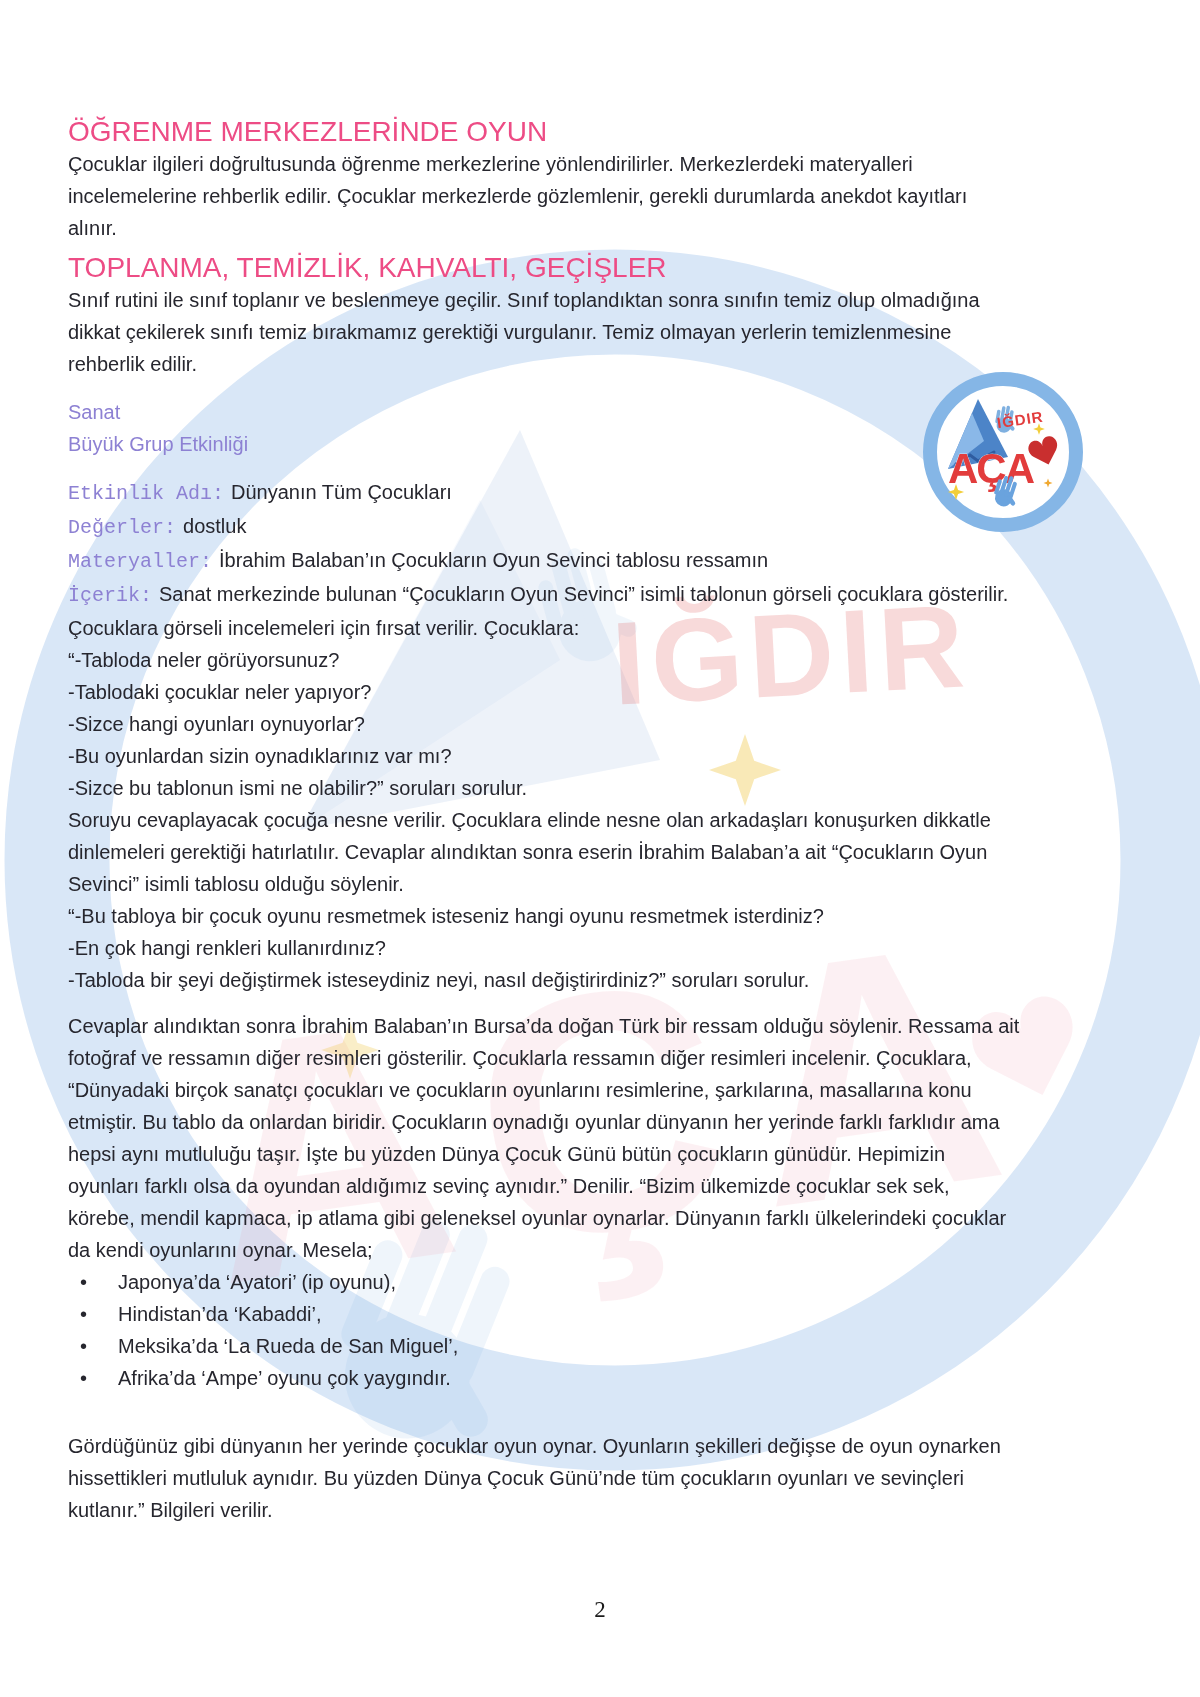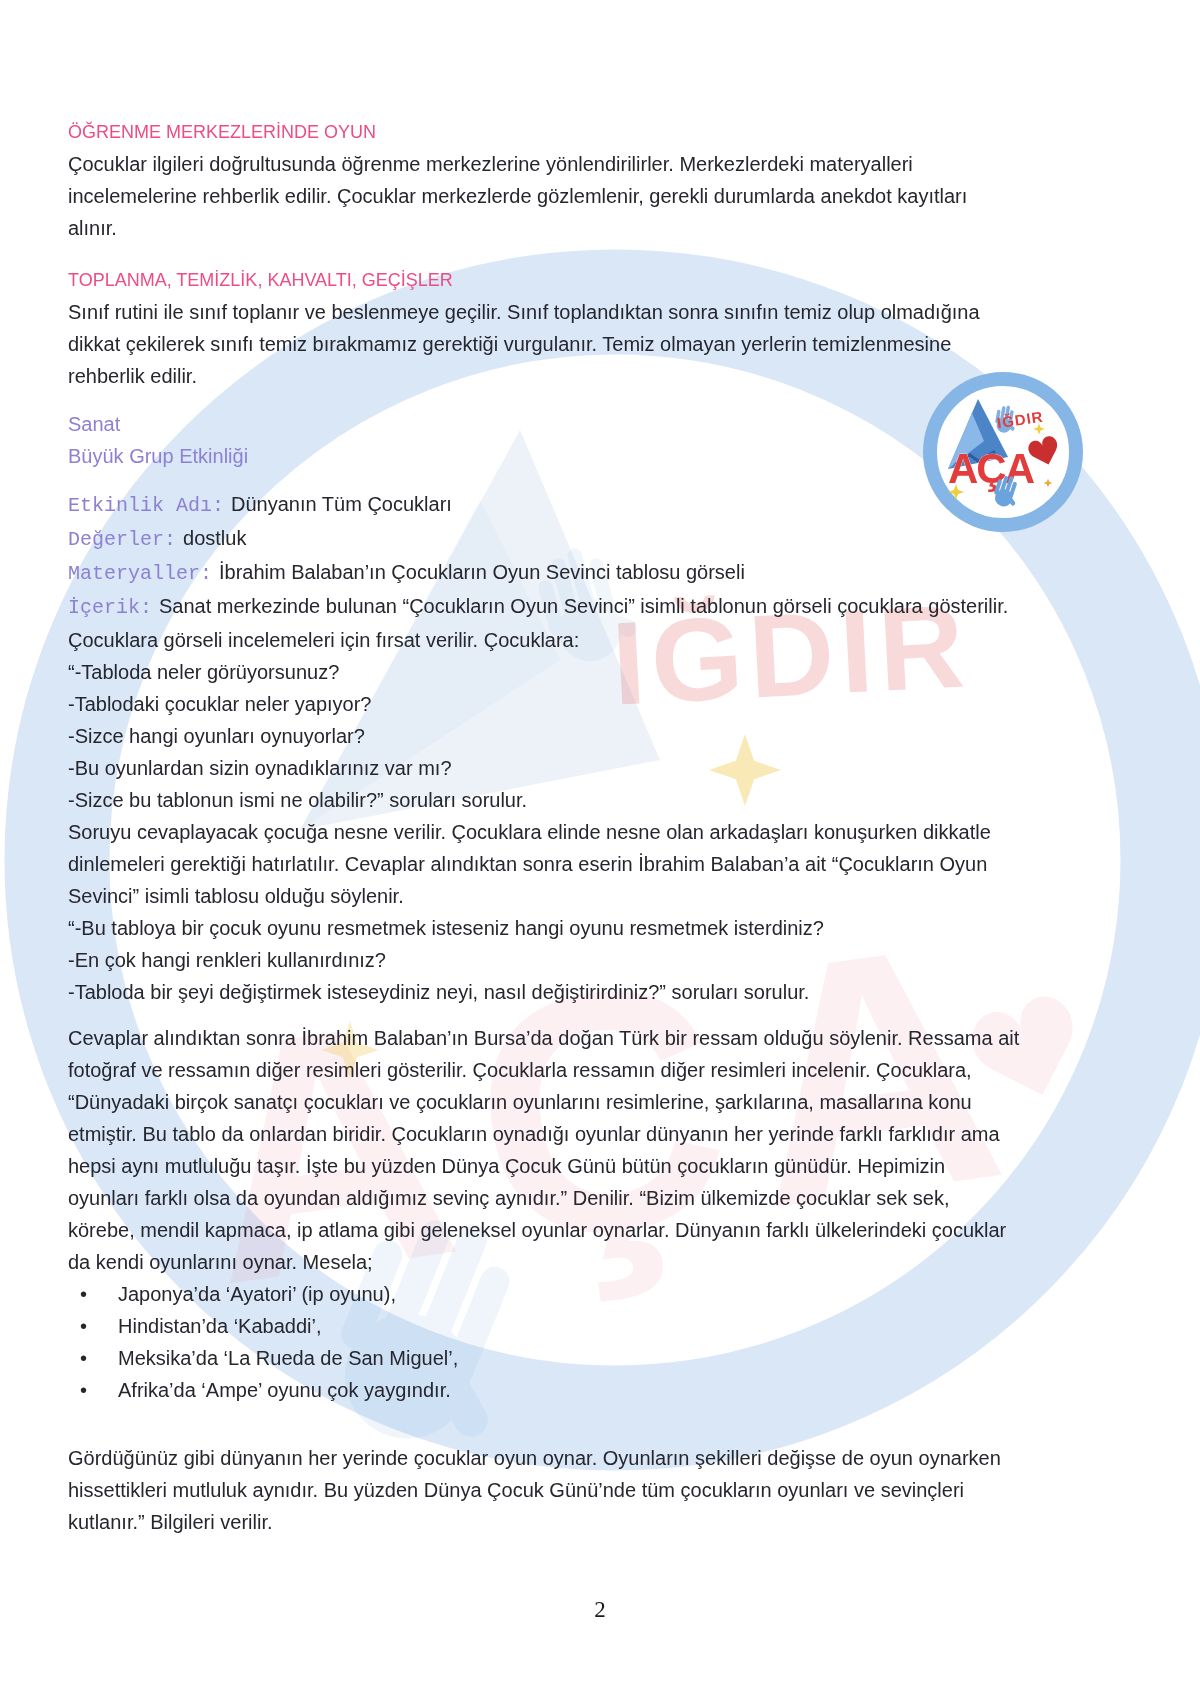--- a/index.html
+++ b/index.html
@@ -10,25 +10,25 @@
     overflow:hidden;
     font-family:"Liberation Sans", sans-serif;
     font-size:20px;line-height:32px;
     color:var(--body-text,#26262E);
     margin:0 auto;
   }
   .wm{position:absolute;left:0;top:0;z-index:0;pointer-events:none;}
   .logo{position:absolute;left:918px;top:367px;z-index:3;}
   .content{position:absolute;left:68px;top:116px;width:1130px;z-index:2;}
   .lines{white-space:pre-line;}
-  .h{color:var(--heading-pink,#ED4C85);font-size:18px;}
+  .h{color:var(--heading-pink,#ED4C85);font-size:28px;}
   .lav{color:var(--label-lavender,#8D81D3);font-size:20px;}
   .field-label{color:var(--label-lavender,#8D81D3);margin-right:7px;font-family:Liberation Mono, monospace;}
   .mt10{}.mt14{margin-top:14px}.mt16{margin-top:16px}
-  .mt20{margin-top:20px}.mt26{margin-top:36px}
+  .mt20{margin-top:8px}.mt26{margin-top:36px}
   .bullet-row{display:flex;}
   .bullet-dot{width:50px;padding-left:12px;box-sizing:border-box;}
   .pagenum{
     position:absolute;top:1596px;left:0;width:100%;
     text-align:center;z-index:2;
     font-family:"Liberation Serif", serif;font-size:23px;line-height:28px;
     color:#1a1a1a;
   }
   .wm-ring{fill:none;stroke:var(--watermark-blue,#9FC4EA);stroke-width:105;opacity:.40;}
   .wm-mtn1{fill:var(--logo-mountain-blue,#4C84C8);opacity:.10;}
@@ -135,21 +135,21 @@
     </div>
 
     <div class="mt16">
       <div>
         <span class="field-label">Etkinlik Adı:</span><span>Dünyanın Tüm Çocukları</span>
       </div>
       <div>
         <span class="field-label">Değerler:</span><span>dostluk</span>
       </div>
       <div>
-        <span class="field-label">Materyaller:</span><span>İbrahim Balaban’ın Çocukların Oyun Sevinci tablosu görseli</span>
+        <span class="field-label">Materyaller:</span><span>İbrahim Balaban’ın Çocukların Oyun Sevinci tablosu ressamın</span>
       </div>
       <div>
         <span class="field-label">İçerik:</span><span>Sanat merkezinde bulunan “Çocukların Oyun Sevinci” isimli tablonun görseli çocuklara gösterilir.</span>
       </div>
       <div class="lines">Çocuklara görseli incelemeleri için fırsat verilir. Çocuklara:
 “-Tabloda neler görüyorsunuz?
 -Tablodaki çocuklar neler yapıyor?
 -Sizce hangi oyunları oynuyorlar?
 -Bu oyunlardan sizin oynadıklarınız var mı?
 -Sizce bu tablonun ismi ne olabilir?” soruları sorulur.</div>

